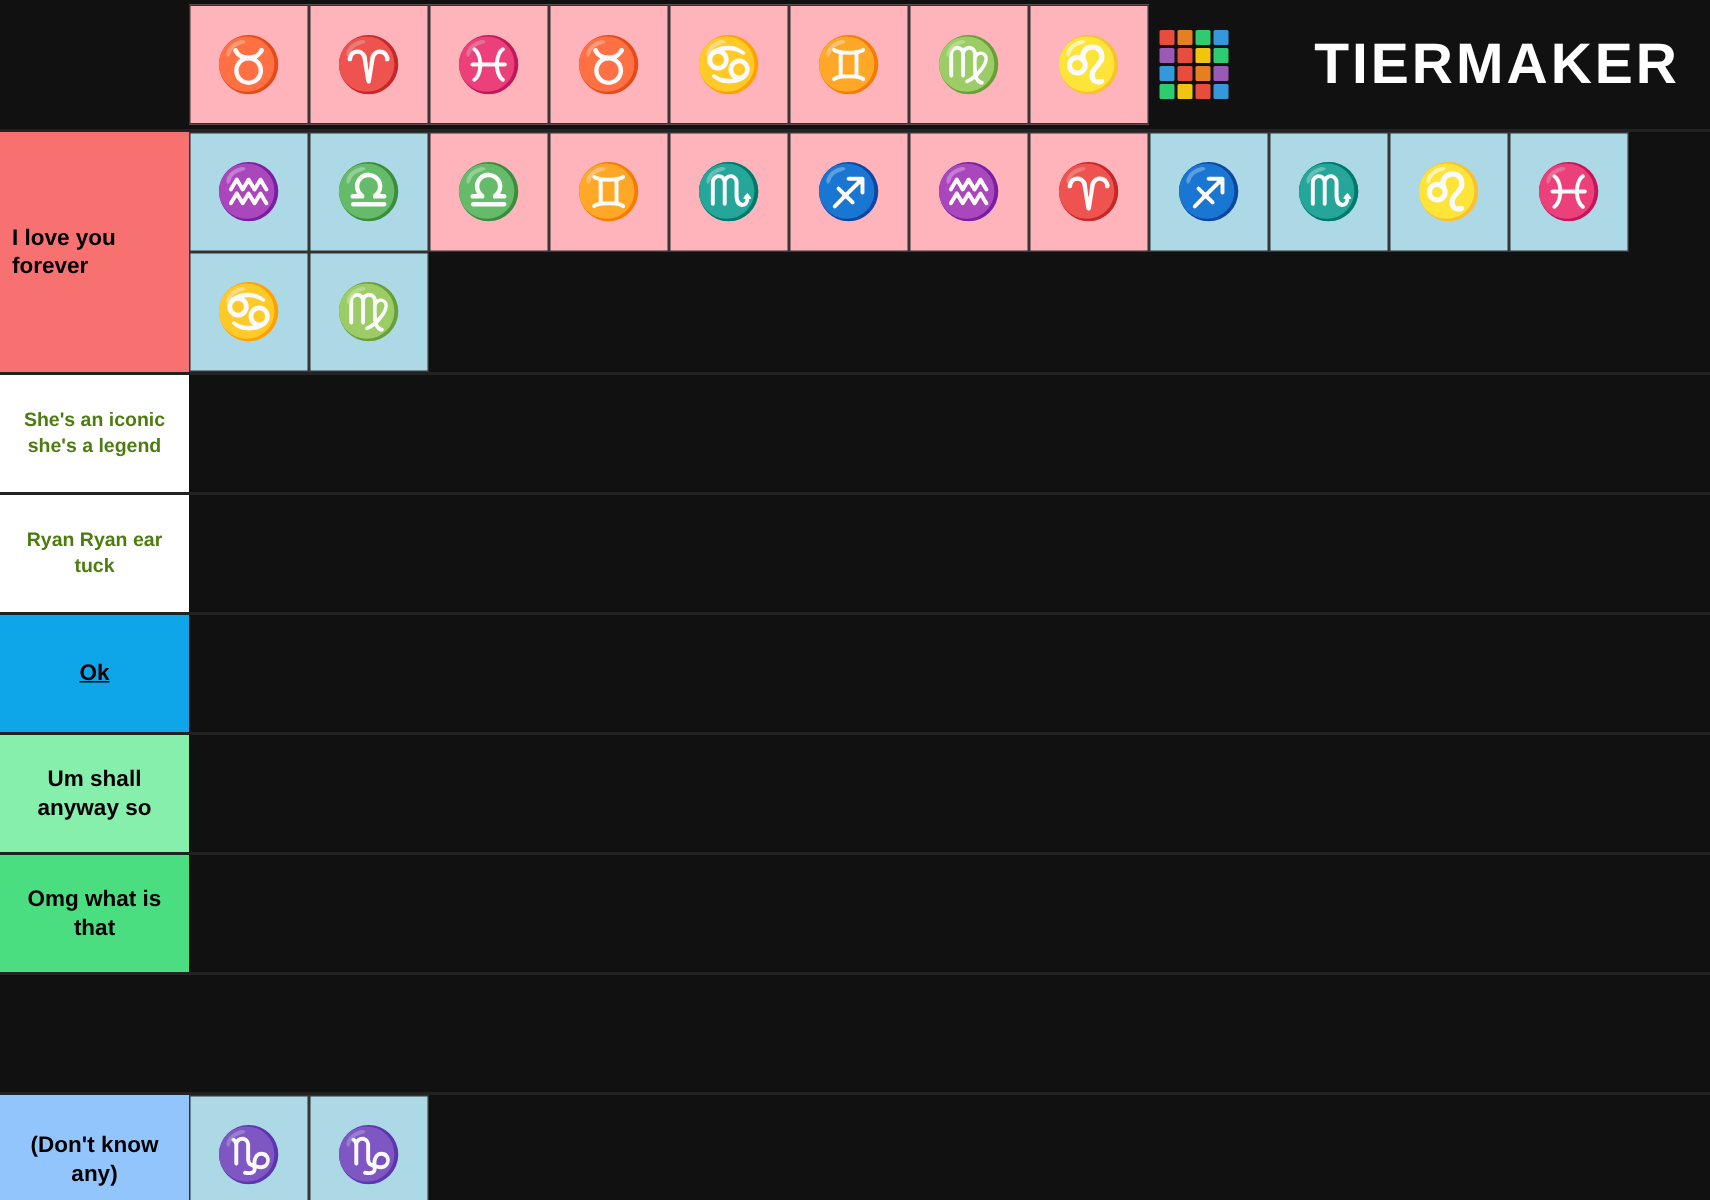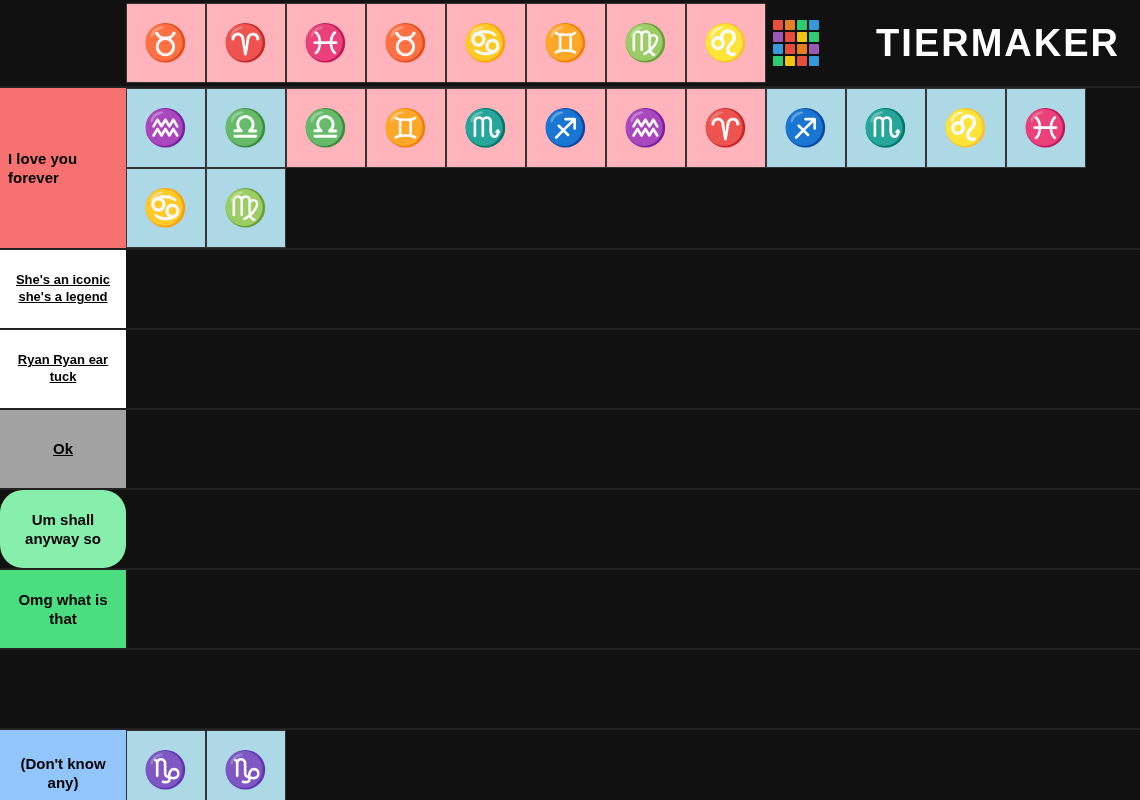--- a/index.html
+++ b/index.html
@@ -94,23 +94,23 @@
       margin-right: 10px;
     }
     .logo-cell {
       width: 10px;
       height: 10px;
       border-radius: 1px;
     }
 
     
     .row-pink { background: #f87171; }
-    .row-white { background: #ffffff; color: #000000; font-size: 13px; text-decoration: underline; }
-    .row-yellow { background: #a3a3a3; text-decoration: underline; }
-    .row-light-green { background: #86efac; border-radius: 23px; }
+    .row-white { background: #ffffff; color: #4d7c0f; font-size: 13px; }
+    .row-yellow { background: #0ea5e9; text-decoration: underline; }
+    .row-light-green { background: #86efac; }
     .row-green { background: #4ade80; }
     .row-cyan { background: #67e8f9; }
     .row-light-blue { background: #93c5fd; }
     .multi-row-label {
       width: 126px;
       min-width: 126px;
       display: flex;
       align-items: center;
       justify-content: center;
       text-align: left;

